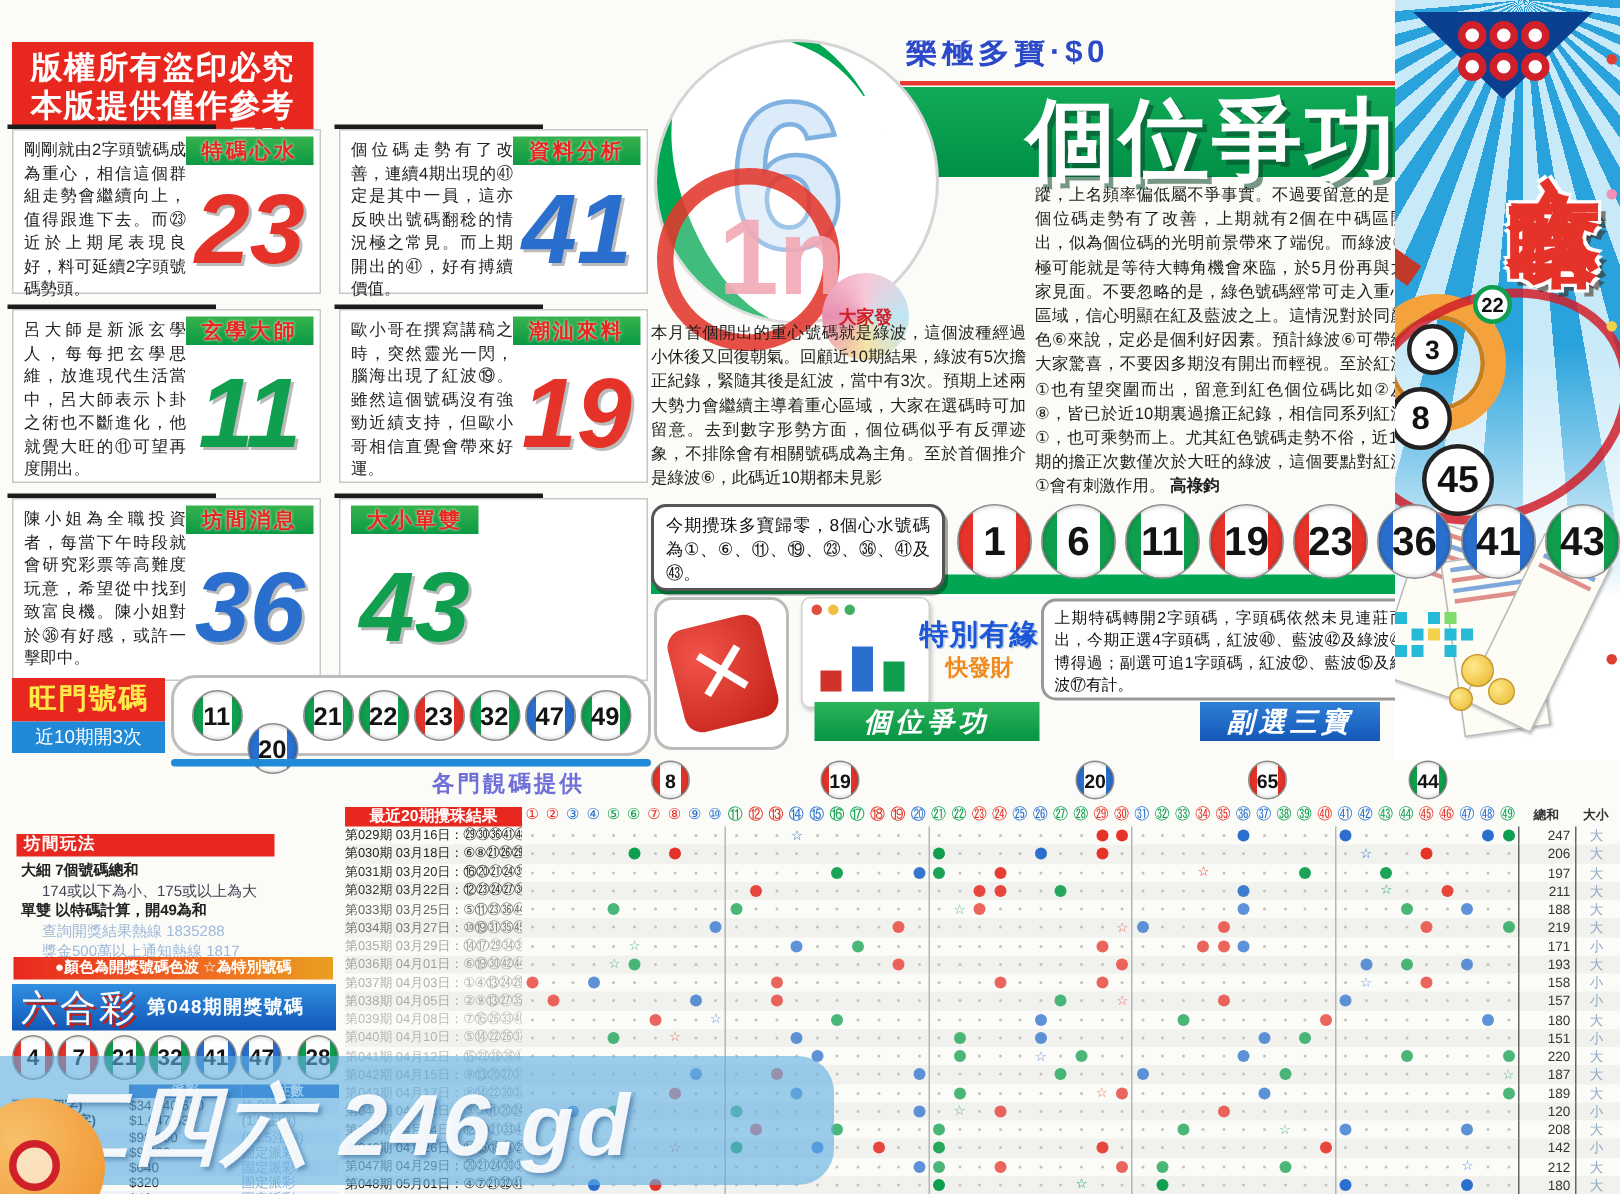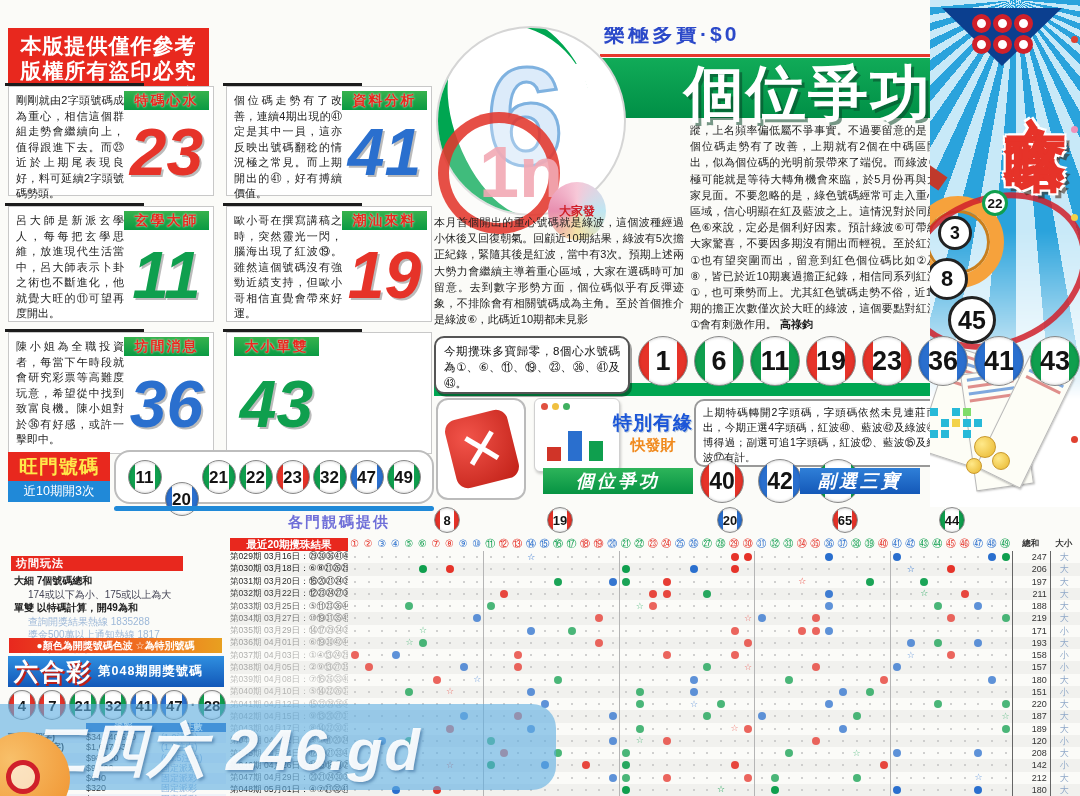--- a/index.html
+++ b/index.html
@@ -136,21 +136,21 @@
   #play-banner{position:absolute;left:11px;top:556px;width:172px;height:15px;background:#e8281e;color:#fff;
                font-weight:900;font-size:11px;line-height:15px;padding-left:5px;letter-spacing:1px;}
   #rules{position:absolute;left:14px;top:574px;width:208px;font-size:10px;line-height:13.5px;}
   #rules .dark{color:#222;font-weight:700;}
   #rules .mixed{color:#445;padding-left:14px;}
   #rules .faded{color:#9db8d8;padding-left:14px;}
   #legend-strip{position:absolute;left:9px;top:638px;width:213px;height:15px;color:#fff;font-weight:900;font-size:10px;
                 line-height:15px;text-align:center;background:linear-gradient(90deg,#e8281e,#f07820 70%,#e8a020);}
   #draw-banner{position:absolute;left:8px;top:656px;width:216px;height:31px;
                background:linear-gradient(180deg,#2f8fe0,#1258b8);display:flex;align-items:center;padding:0 6px;gap:6px;}
-  #draw-name{font-size:24px;font-weight:700;color:#fff;letter-spacing:2px;text-shadow:2px 2px 0 #c02018;}
+  #draw-name{font-size:24px;font-weight:400;color:#fff;letter-spacing:2px;text-shadow:2px 2px 0 #c02018;}
   #draw-period{font-size:12.5px;font-weight:700;color:#fff;letter-spacing:1px;}
   #draw-balls{position:absolute;left:8px;top:690px;width:218px;display:flex;align-items:center;gap:2.5px;}
   #draw-balls .sep{font-weight:900;color:#555;font-size:14px;}
   #prize-table{position:absolute;left:8px;top:722px;width:218px;font-size:9px;line-height:1;border-collapse:collapse;}
   #prize-table .hrow div{background:#1565c8;color:#fff;font-weight:700;text-align:center;}
   #prize-table .prow{display:flex;height:10.3px;align-items:center;}
   #prize-table .prow:nth-child(even){background:#eef2f8;}
   #prize-table .c1{width:78px;font-weight:700;color:#111;}
   #prize-table .c2{width:75px;color:#222;}
   #prize-table .c3{width:65px;color:#8fb0d8;}
@@ -186,22 +186,22 @@
              background:radial-gradient(circle at 35% 30%,#f8c06a,#ef8f2a);}
   #wm-red{position:absolute;left:6px;top:760px;width:34px;height:34px;border-radius:50%;z-index:9;
           border:5px solid #d0202a;background:rgba(255,255,255,.6);}
 </style>
 </head>
 <body>
 
 <div id="page">
 
   <div id="copyright">
+    <div>版權所有盜印必究</div>
     <div>本版提供僅作參考</div>
-    <div>版權所有盜印必究</div>
     <div>投注尤須注意風險</div>
   </div>
 
   <div id="tips">
       <div class="card">
         <div class="card-text">剛剛就由2字頭號碼成為重心，相信這個群組走勢會繼續向上，值得跟進下去。而㉓近於上期尾表現良好，料可延續2字頭號碼勢頭。</div>
         <div class="card-right">
           <div class="card-banner">特碼心水</div>
           <div class="card-num" style="color: rgb(230, 51, 41);">23</div>
         </div>
@@ -305,25 +305,20 @@
       <i style="height:30px;background:#2a6fce"></i>
       <i style="height:20px;background:#0f9f4e"></i>
     </div>
   </div>
   <div id="special-label">
     <div class="l1">特別有緣</div>
     <div class="l2">快發財</div>
   </div>
   <div id="special-text">上期特碼轉開2字頭碼，字頭碼依然未見連莊而出，今期正選4字頭碼，紅波㊵、藍波㊷及綠波㊹博得過；副選可追1字頭碼，紅波⑫、藍波⑮及綠波⑰有計。</div>
   <div id="main3-banner" class="treasure-banner">個位爭功</div>
-  <div id="main3-balls">
-      <div class="ball b44" style="background: linear-gradient(90deg, rgb(230, 51, 41) 0px, rgb(230, 51, 41) 20%, rgb(255, 255, 255) 20%, rgb(255, 255, 255) 80%, rgb(230, 51, 41) 80%, rgb(230, 51, 41) 100%);">40</div>
-      <div class="ball b44" style="background: linear-gradient(90deg, rgb(42, 111, 206) 0px, rgb(42, 111, 206) 20%, rgb(255, 255, 255) 20%, rgb(255, 255, 255) 80%, rgb(42, 111, 206) 80%, rgb(42, 111, 206) 100%);">42</div>
-      <div class="ball b44" style="background: linear-gradient(90deg, rgb(15, 159, 78) 0px, rgb(15, 159, 78) 20%, rgb(255, 255, 255) 20%, rgb(255, 255, 255) 80%, rgb(15, 159, 78) 80%, rgb(15, 159, 78) 100%);">44</div>
-    </div>
   <div id="side3-banner" class="treasure-banner">副選三寶</div>
   <div id="side3-balls">
       <div class="ball b38" style="background: linear-gradient(90deg, rgb(230, 51, 41) 0px, rgb(230, 51, 41) 20%, rgb(255, 255, 255) 20%, rgb(255, 255, 255) 80%, rgb(230, 51, 41) 80%, rgb(230, 51, 41) 100%);">12</div>
       <div class="ball b38" style="background: linear-gradient(90deg, rgb(42, 111, 206) 0px, rgb(42, 111, 206) 20%, rgb(255, 255, 255) 20%, rgb(255, 255, 255) 80%, rgb(42, 111, 206) 80%, rgb(42, 111, 206) 100%);">15</div>
       <div class="ball b38" style="background: linear-gradient(90deg, rgb(15, 159, 78) 0px, rgb(15, 159, 78) 20%, rgb(255, 255, 255) 20%, rgb(255, 255, 255) 80%, rgb(15, 159, 78) 80%, rgb(15, 159, 78) 100%);">17</div>
     </div>
 
   <div id="strategy">
     <div class="rays"></div>
     <div class="tri"></div>

